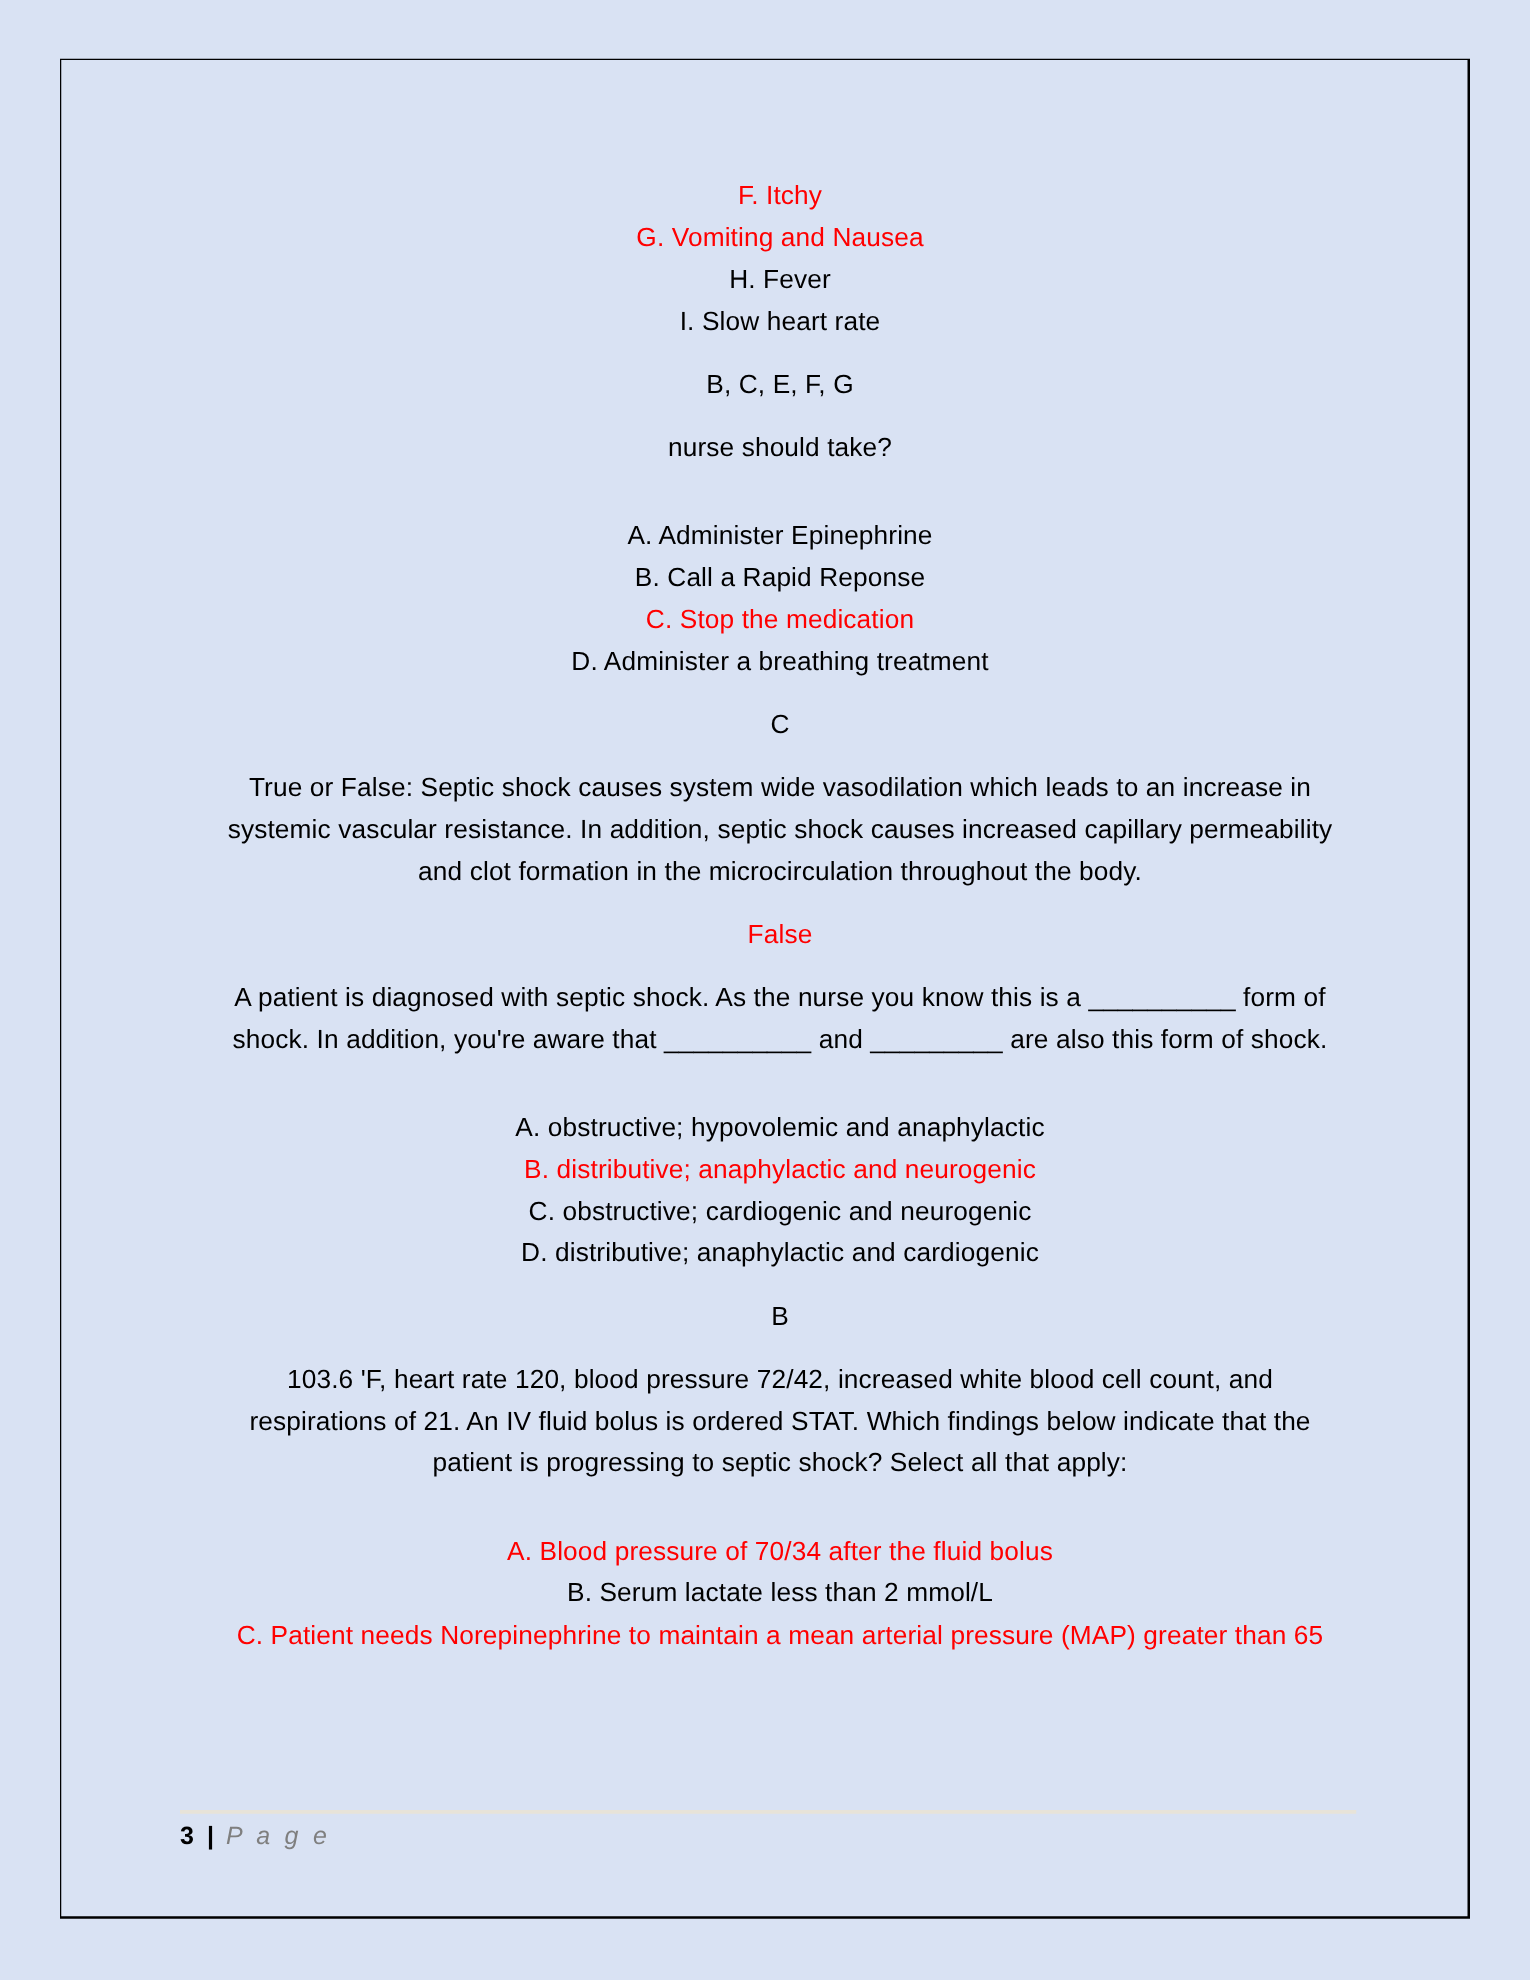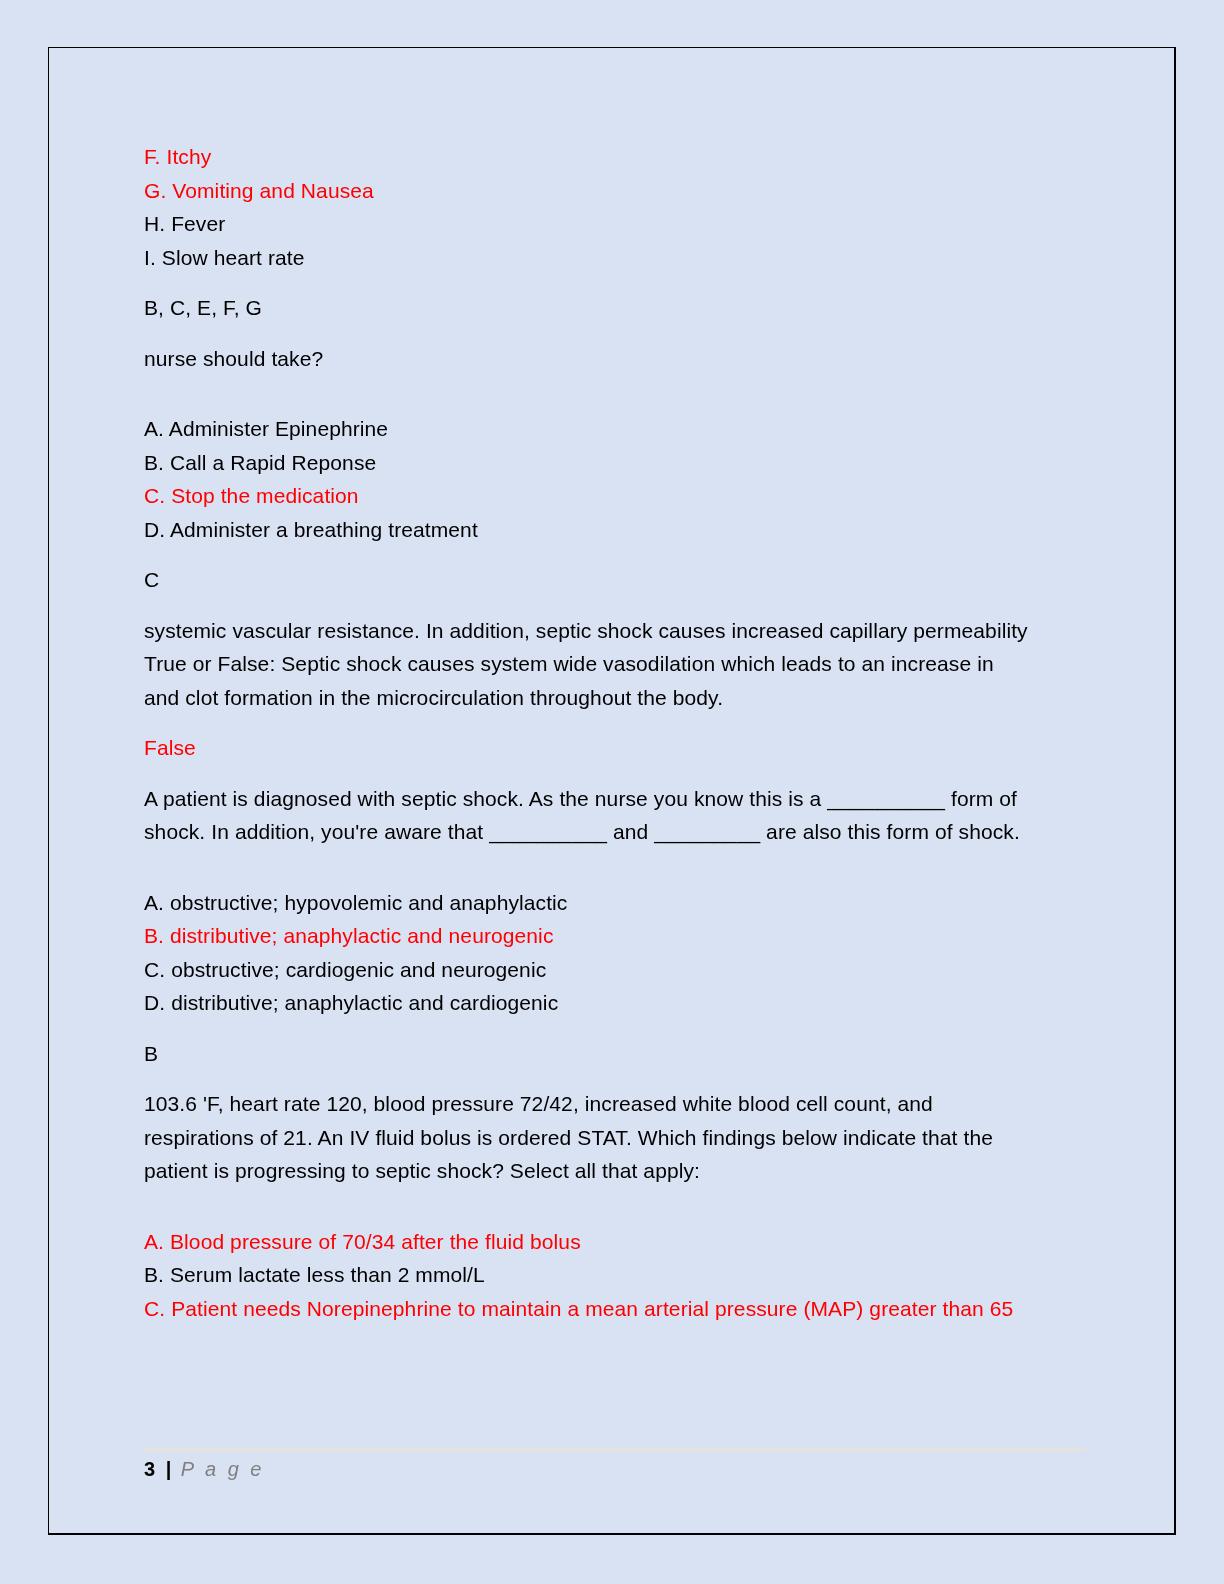--- a/index.html
+++ b/index.html
@@ -24,21 +24,21 @@
     box-sizing:border-box;
     border-style:solid;
     border-color:#000;
     border-width:1px 2px 2px 1px;
     background:var(--bg);
   }
   .content{
     position:absolute;
     left:95px;top:92px;right:70px;
   }
-  .block{margin-bottom:17px;}
+  .block{margin-bottom:17px;text-align:center;}
   .line{
     font-size:21px;
     line-height:33.5px;
     color:var(--ink);
     white-space:pre;
     letter-spacing:0.1px;
   }
   .line.red{color:var(--red);}
   .spacer{height:20px;}
   .footer{
@@ -92,22 +92,22 @@
       <div class="block">
         <div class="line">A. Administer Epinephrine</div>
         <div class="line">B. Call a Rapid Reponse</div>
         <div class="line red">C. Stop the medication</div>
         <div class="line">D. Administer a breathing treatment</div>
       </div>
       <div class="block">
         <div class="line">C</div>
       </div>
       <div class="block">
+        <div class="line">True or False: Septic shock causes system wide vasodilation which leads to an increase in</div>
         <div class="line">systemic vascular resistance. In addition, septic shock causes increased capillary permeability</div>
-        <div class="line">True or False: Septic shock causes system wide vasodilation which leads to an increase in</div>
         <div class="line">and clot formation in the microcirculation throughout the body.</div>
       </div>
       <div class="block">
         <div class="line red">False</div>
       </div>
       <div class="block">
         <div class="line">A patient is diagnosed with septic shock. As the nurse you know this is a __________ form of</div>
         <div class="line">shock. In addition, you're aware that __________ and _________ are also this form of shock.</div>
       </div>
       <div class="spacer"></div>

